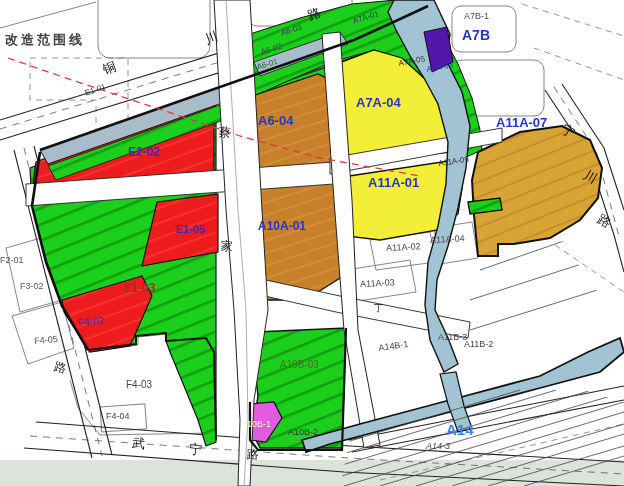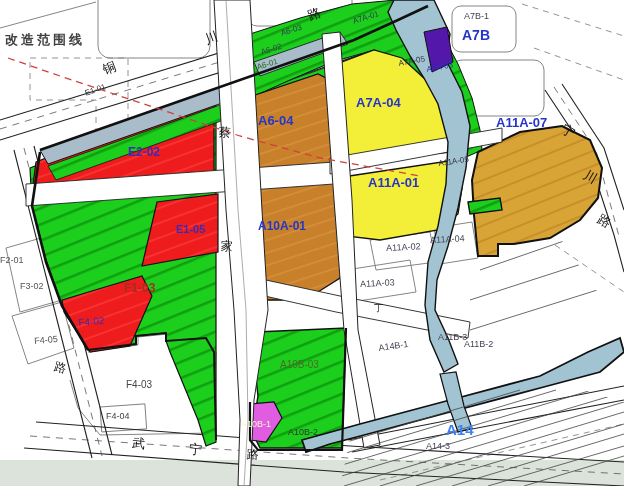--- a/index.html
+++ b/index.html
@@ -173,21 +173,21 @@
 
   <div class="lbl" style="left:386px;top:244px;font-size:9px;color:#445;transform:rotate(-3deg);">A11A-02</div>
   <div class="lbl" style="left:360px;top:280px;font-size:9px;color:#445;transform:rotate(-3deg);">A11A-03</div>
   <div class="lbl" style="left:430px;top:236px;font-size:9px;color:#445;transform:rotate(-3deg);">A11A-04</div>
 
   <div class="lbl" style="left:280px;top:360px;font-size:10px;color:#4a6b2a;">A10B-03</div>
   <div class="lbl" style="left:241px;top:412px;font-size:9px;color:#f7f7cf;margin-top:8px;">A10B-1</div>
   <div class="lbl" style="left:260px;top:428px;font-size:9px;color:#333;margin-left:28px;">A10B-2</div>
 
   <div class="lbl b" style="left:446px;top:422px;font-size:15px;color:#3b82f6;">A14</div>
-  <div class="lbl" style="left:426px;top:442px;font-size:9px;color:#445;">A14-3</div>
+  <div class="lbl" style="left:426px;top:442px;font-size:9px;color:#445;font-style:italic;">A14-3</div>
   <div class="lbl" style="left:438px;top:333px;font-size:9px;color:#445;">A11B-3</div>
   <div class="lbl" style="left:430px;top:340px;font-size:9px;color:#445;padding-left:34px;">A11B-2</div>
   <div class="lbl" style="left:378px;top:344px;font-size:9px;color:#445;transform:rotate(-8deg);">A14B-1</div>
 
   <div class="lbl" style="left:101px;top:64px;font-size:13px;color:#111;transform:rotate(-20deg);">铜</div>
   <div class="lbl" style="left:203px;top:34px;font-size:13px;color:#111;transform:rotate(-20deg);">川</div>
   <div class="lbl" style="left:306px;top:10px;font-size:13px;color:#111;transform:rotate(-20deg);">路</div>
   <div class="lbl" style="left:219px;top:126px;font-size:12px;color:#111;transform:rotate(3deg);">蔡</div>
   <div class="lbl" style="left:221px;top:240px;font-size:12px;color:#111;transform:rotate(3deg);">家</div>
   <div class="lbl" style="left:247px;top:448px;font-size:12px;color:#111;transform:rotate(3deg);">路</div>

